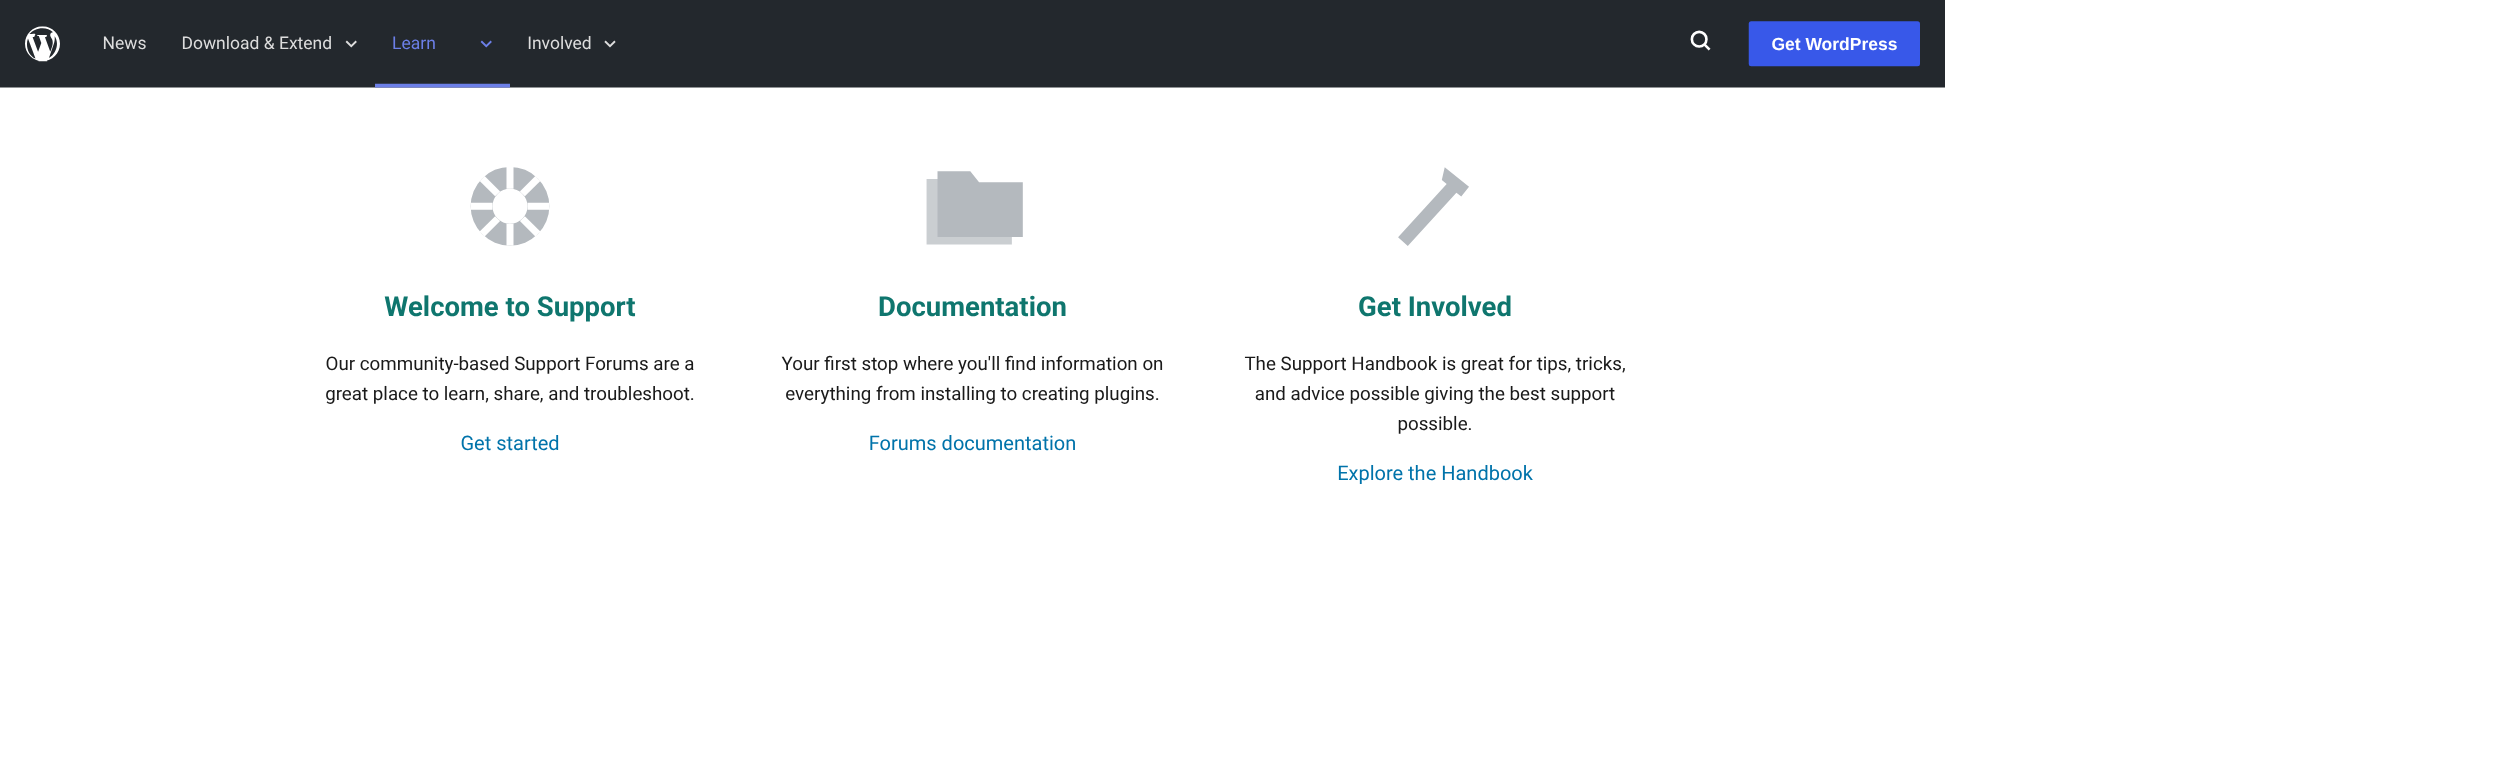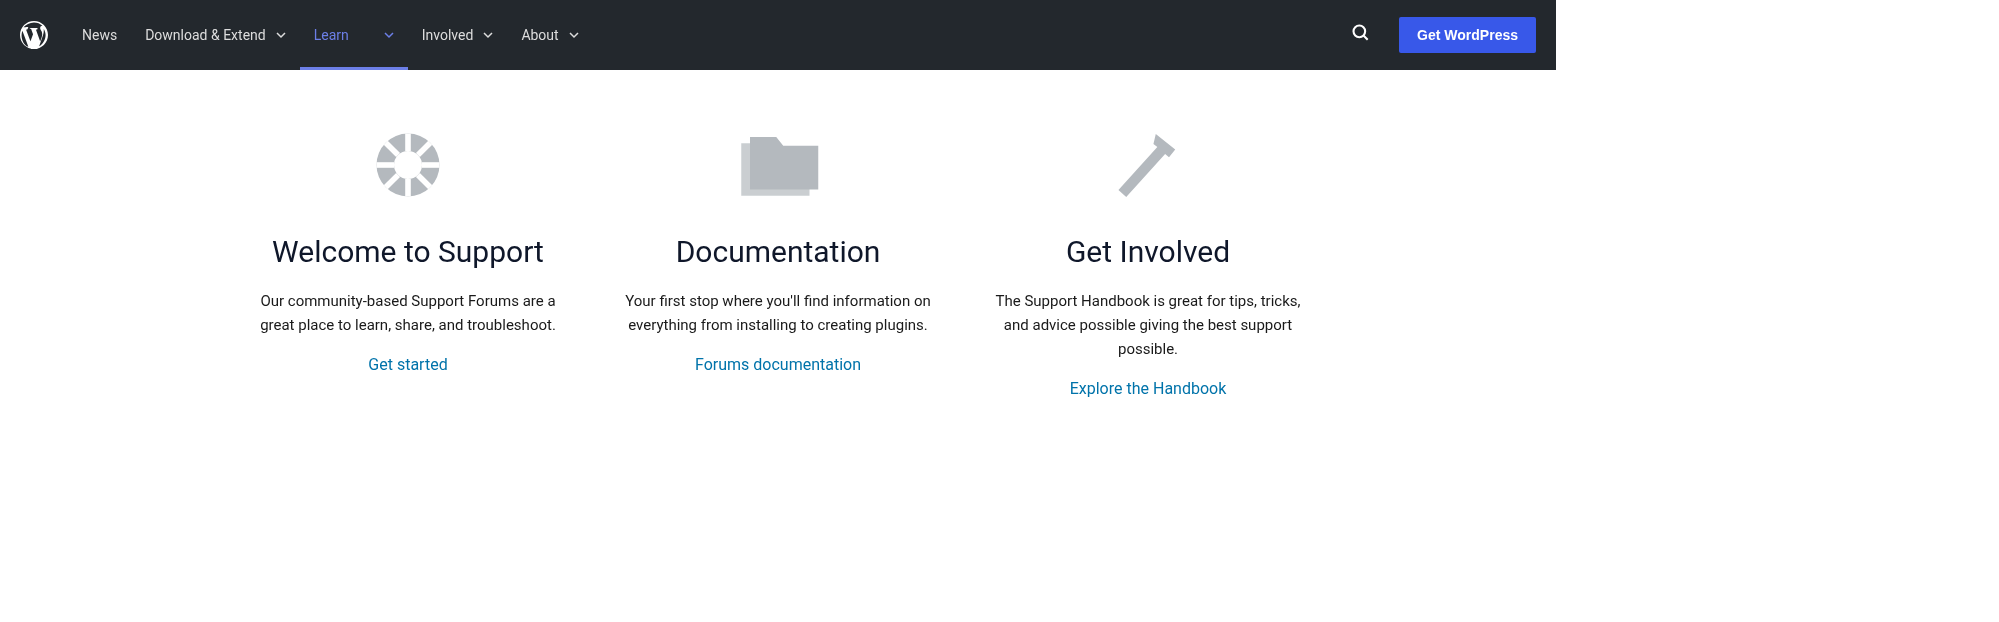--- a/index.html
+++ b/index.html
@@ -10,21 +10,21 @@
 .nav-item { display: flex; align-items: center; padding: 0 14px; height: 100%; color: #ddd; font-size: 14px; cursor: pointer; position: relative; }
 .nav-item.active { color: #6c7fe7; gap: 25px; }
 .nav-item.active::after { content: ''; position: absolute; bottom: 0; left: 0; right: 0; height: 3px; background: #6c7fe7; }
 .chevron { margin-left: 10px; display: inline-flex; }
 .header-right { margin-left: auto; display: flex; align-items: center; gap: 20px; }
 .search-icon { color: #fff; cursor: pointer; padding: 8px; }
 .get-wp { background: #3858e9; color: #fff; padding: 10px 18px; font-size: 14px; font-weight: 600; border: none; cursor: pointer; border-radius: 2px; text-align: right; }
 .cards { display: flex; justify-content: center; gap: 50px; padding: 50px 20px 40px; max-width: 1100px; margin: 0 auto; }
 .card { flex: 1; text-align: center; max-width: 320px; }
 .card-icon { height: 90px; display: flex; align-items: center; justify-content: center; margin-bottom: 24px; }
-.card-title { font-size: 30px; font-weight: 400; color: #0f172a; margin-bottom: 20px; }
+.card-title { font-size: 22px; font-weight: 700; color: #0f766e; margin-bottom: 20px; }
 .card-desc { font-size: 15px; color: #1a1a1a; line-height: 1.6; margin-bottom: 18px; text-align: center; }
 .card-link { color: #0073aa; font-size: 16px; text-decoration: none; cursor: pointer; }
 </style>
 </head>
 <body>
 
 <header class="header">
   <span class="logo">
     <svg viewBox="0 0 20 20" fill="#fff">
         <path d="M20 10c0-5.51-4.49-10-10-10C4.48 0 0 4.49 0 10c0 5.52 4.48 10 10 10 5.51 0 10-4.48 10-10zM7.78 15.37L4.37 6.22c.55-.02 1.17-.08 1.17-.8.5-.6.44-1.17-.06-1.11 0 0-1.45.11-2.37.11-.18 0-.37 0-.58-.01C4.12 2.69 6.87 1.11 10 1.11c2.33 0 4.45.87 6.05 2.34-.68-.11-1.65.39-1.65 1.58 0 .74.45 1.36.9 2.1.35.61.55 1.36.55 2.46 0 1.49-1.4 5-1.4 5l-3.03-8.37c.54-.02.82-.17.82-.17.5-.6.44-1.11-.06-1.11 0 0-1.44.11-2.38.11-.87 0-2.33-.11-2.33-.11-.5-.06-.56.52-.6.58 0 0 .55.02 1.02.08l1.42 3.9-2.13 5.86zm9.21-9.67c.81 1.28 1.28 2.79 1.28 4.3 0 3.25-1.87 6.66-4.58 8.11l2.75-7.91c.42-1.22.55-2.34.55-3.24v-.39c0-.29 0-.58-.03-.87h.03zm-7.09 8.24l-2.56 7.44c.82.22 1.7.33 2.66.33 1.11 0 2.18-.17 3.18-.5-.08-.06-2.75-7.27-3.28-7.27zm-8.78-3.83c0-1.08.2-2.16.59-3.18l4.27 11.54c-2.98-1.25-4.86-4.56-4.86-8.36z"></path>
@@ -45,28 +45,20 @@
       <div class="nav-item active">
         <span>Learn</span>
         <span class="chevron">
           <svg width="10" height="10" viewBox="0 0 10 10" fill="none" stroke="currentColor" stroke-width="1.5">
             <path d="M1 3l4 4 4-4"></path>
           </svg>
         </span>
       </div>
       <div class="nav-item">
         <span>Involved</span>
-        <span class="chevron">
-          <svg width="10" height="10" viewBox="0 0 10 10" fill="none" stroke="currentColor" stroke-width="1.5">
-            <path d="M1 3l4 4 4-4"></path>
-          </svg>
-        </span>
-      </div>
-      <div class="nav-item">
-        <span>About</span>
         <span class="chevron">
           <svg width="10" height="10" viewBox="0 0 10 10" fill="none" stroke="currentColor" stroke-width="1.5">
             <path d="M1 3l4 4 4-4"></path>
           </svg>
         </span>
       </div>
     </nav>
   <div class="header-right">
     <span class="search-icon">
       <svg width="20" height="20" viewBox="0 0 24 24" fill="none" stroke="currentColor" stroke-width="2.5">

